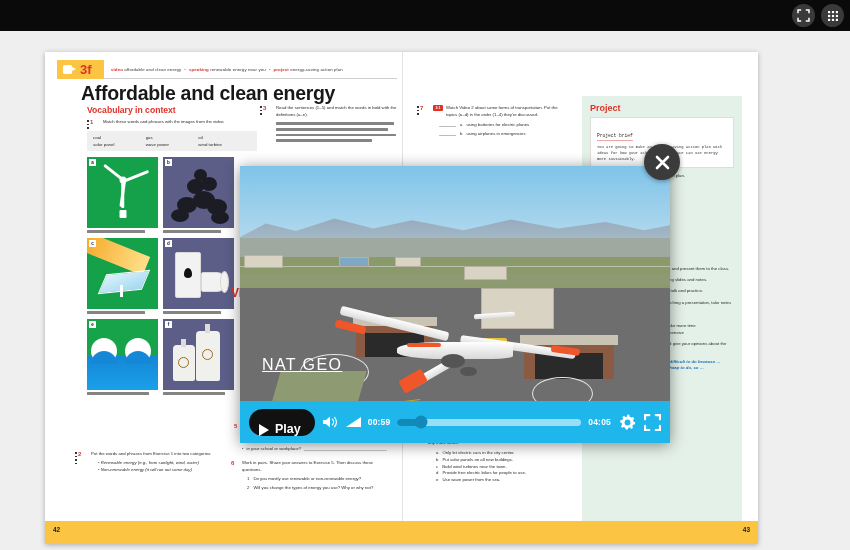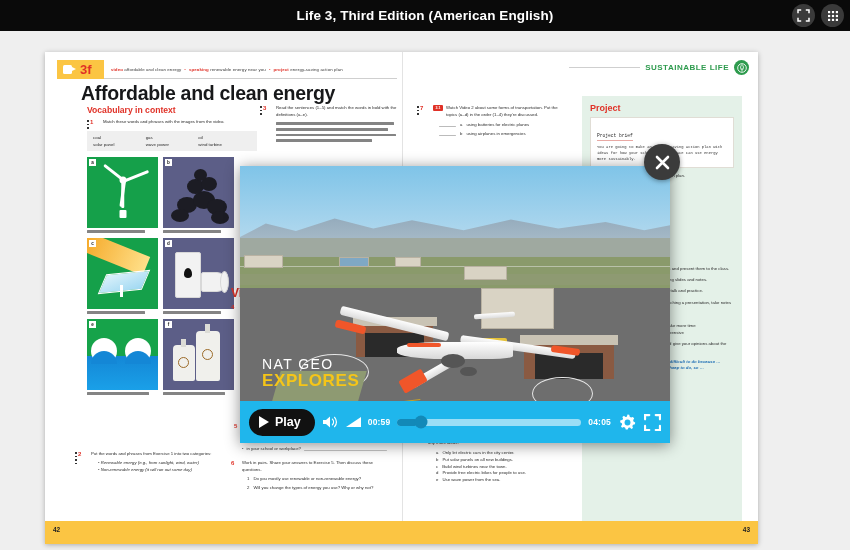--- a/index.html
+++ b/index.html
@@ -212,37 +212,37 @@
   .p-fus { position: absolute; left: 26%; top: 42%; width: 48%; height: 19%;
       background: linear-gradient(#fff,#d8d8d8); border-radius: 40% 18% 18% 40%; }
   .p-wing { position: absolute; background: linear-gradient(#fdfdfd,#dcdcdc); }
   .p-tip { position: absolute; background: #F0562A; }
   .p-eng { position: absolute; background: #555; border-radius: 50%; }
   .shadow-plane { position: absolute; left: 27%; top: 86%; width: 14%; height: 4%;
       background: rgba(20,20,20,.55); border-radius: 50%; }
   .helipad {
       position: absolute; border: 1.4px solid #e6e6e6; border-radius: 50%; }
   .natgeo { position: absolute; left: 22px; top: 190px; }
-  .ng-1 { color: #fff; font-size: 14px; letter-spacing: 1.4px; }
+  .ng-1 { color: #fff; font-size: 16px; letter-spacing: 1.4px; text-decoration: underline; }
   .ng-2 { color: #F5C518; font-size: 17px; font-weight: bold; letter-spacing: .6px; margin-top: -1px; }
 
   .close-btn {
     position: absolute; left: 644px; top: 113px; width: 36px; height: 36px;
     border-radius: 50%; background: #3b3b3b; display: flex; align-items: center;
     justify-content: center; cursor: pointer; box-shadow: 0 1px 5px rgba(0,0,0,.4); z-index: 30;
   }
 
   
   .player {
     position: absolute; left: 240px; top: 370px; width: 430px; height: 42px;
     background: #1FB6EC; display: flex; align-items: center; padding: 0 9px; gap: 7px; z-index: 20;
   }
   .play-btn {
     height: 27px; background: #111; border-radius: 14px; display: flex;
-    align-items: center; gap: 6px; padding: 0 14px 0 10px; cursor: pointer;
+    align-items: flex-end; gap: 6px; padding: 0 14px 0 10px; cursor: pointer;
   }
   .play-tri { width: 0; height: 0; border-top: 6px solid transparent;
     border-bottom: 6px solid transparent; border-left: 10px solid #fff; }
   .play-lbl { color: #fff; font-size: 12.5px; font-weight: bold; }
   .time { color: #fff; font-size: 8.5px; font-weight: bold; letter-spacing: .2px; }
   .track { flex: 1; height: 7px; background: rgba(255,255,255,.55); border-radius: 4px;
     position: relative; cursor: pointer; }
   .track .buf { position: absolute; left: 0; top: 0; height: 100%; width: 11%;
     background: #1289b8; border-radius: 4px; }
   .track .knob { position: absolute; top: 50%; left: 13%; width: 13px; height: 13px;
@@ -251,21 +251,20 @@
   .vol-ramp { width: 0; height: 0; border-bottom: 10px solid #fff;
     border-left: 15px solid transparent; cursor: pointer; }
   .gear, .fsq { cursor: pointer; display: flex; }
 </style>
 </head>
 <body>
 
 <div id="app">
 
   <div class="topbar">
-    <div class="topbar-title">Life 3, Third Edition (American English)</div>
     <div class="topbar-btns">
       <div class="circ-btn">
         <svg width="13" height="13" viewBox="0 0 13 13">
           <path d="M1 4.2V1h3.2M8.8 1H12v3.2M12 8.8V12H8.8M4.2 12H1V8.8" fill="none" stroke="#fff" stroke-width="1.5"></path>
         </svg>
       </div>
       <div class="circ-btn">
         <svg width="12" height="12" viewBox="0 0 12 12">
           <g fill="#fff">
             <rect x="1" y="1" width="2.2" height="2.2"></rect>
@@ -297,30 +296,20 @@
         </div>
         <div class="hdr-meta">
           <b>video</b>&nbsp;<span>affordable and clean energy</span>
           <span class="dot">•</span>
           <b>speaking</b>&nbsp;<span>renewable energy near you</span>
           <span class="dot">•</span>
           <b>project</b>&nbsp;<span>energy-saving action plan</span>
         </div>
       </div>
 
-      <div class="sus-wrap">
-        <span class="sus-line"></span>
-        <span class="sus-txt">SUSTAINABLE LIFE</span>
-        <span class="sus-badge">
-          <svg width="10" height="10" viewBox="0 0 10 10">
-            <circle cx="5" cy="5" r="4.3" fill="none" stroke="#fff" stroke-width=".9"></circle>
-            <path d="M5 1.6c1.6 1.3 2 3.4.6 5.3M5 1.6C3.4 2.9 3 5 4.4 6.9M5 8.6V5" fill="none" stroke="#fff" stroke-width=".8"></path>
-          </svg>
-        </span>
-      </div>
 
       <div class="page-title">Affordable and clean energy</div>
 
       <div class="col-left">
         <div class="vocab-head">Vocabulary in context</div>
         <div class="ex1">
           <span class="bullet-col" style="left:0;top:1px;height:11px;"></span>
           <span class="ex-marker ex-num" style="left:3px;">1</span>
           <div class="tiny" style="padding-left:4px;">Match these words and phrases with the images from the video.</div>
         </div>
@@ -606,21 +595,20 @@
         <span class="p-tip" style="left:27%;top:78%;width:11%;height:16%;transform:rotate(-30deg);border-radius:2px;"></span>
         <span class="p-fus"></span>
         <span class="p-tip" style="left:30%;top:44%;width:14%;height:4%;border-radius:2px;"></span>
         <span class="p-eng" style="left:44%;top:56%;width:10%;height:16%;"></span>
         <span class="p-eng" style="left:52%;top:70%;width:7%;height:11%;"></span>
         <span class="p-wing" style="left:58%;top:10%;width:17%;height:6%;transform:rotate(-4deg);border-radius:2px;"></span>
       </div>
 
       <div class="natgeo">
         <div class="ng-1">NAT GEO</div>
-        <div class="ng-2">EXPLORES</div>
       </div>
     </div>
 
     <div class="close-btn">
       <svg width="17" height="17" viewBox="0 0 17 17">
         <path d="M3 3L14 14M14 3L3 14" stroke="#fff" stroke-width="2.6" stroke-linecap="round"></path>
       </svg>
     </div>
 
     <div class="player">

